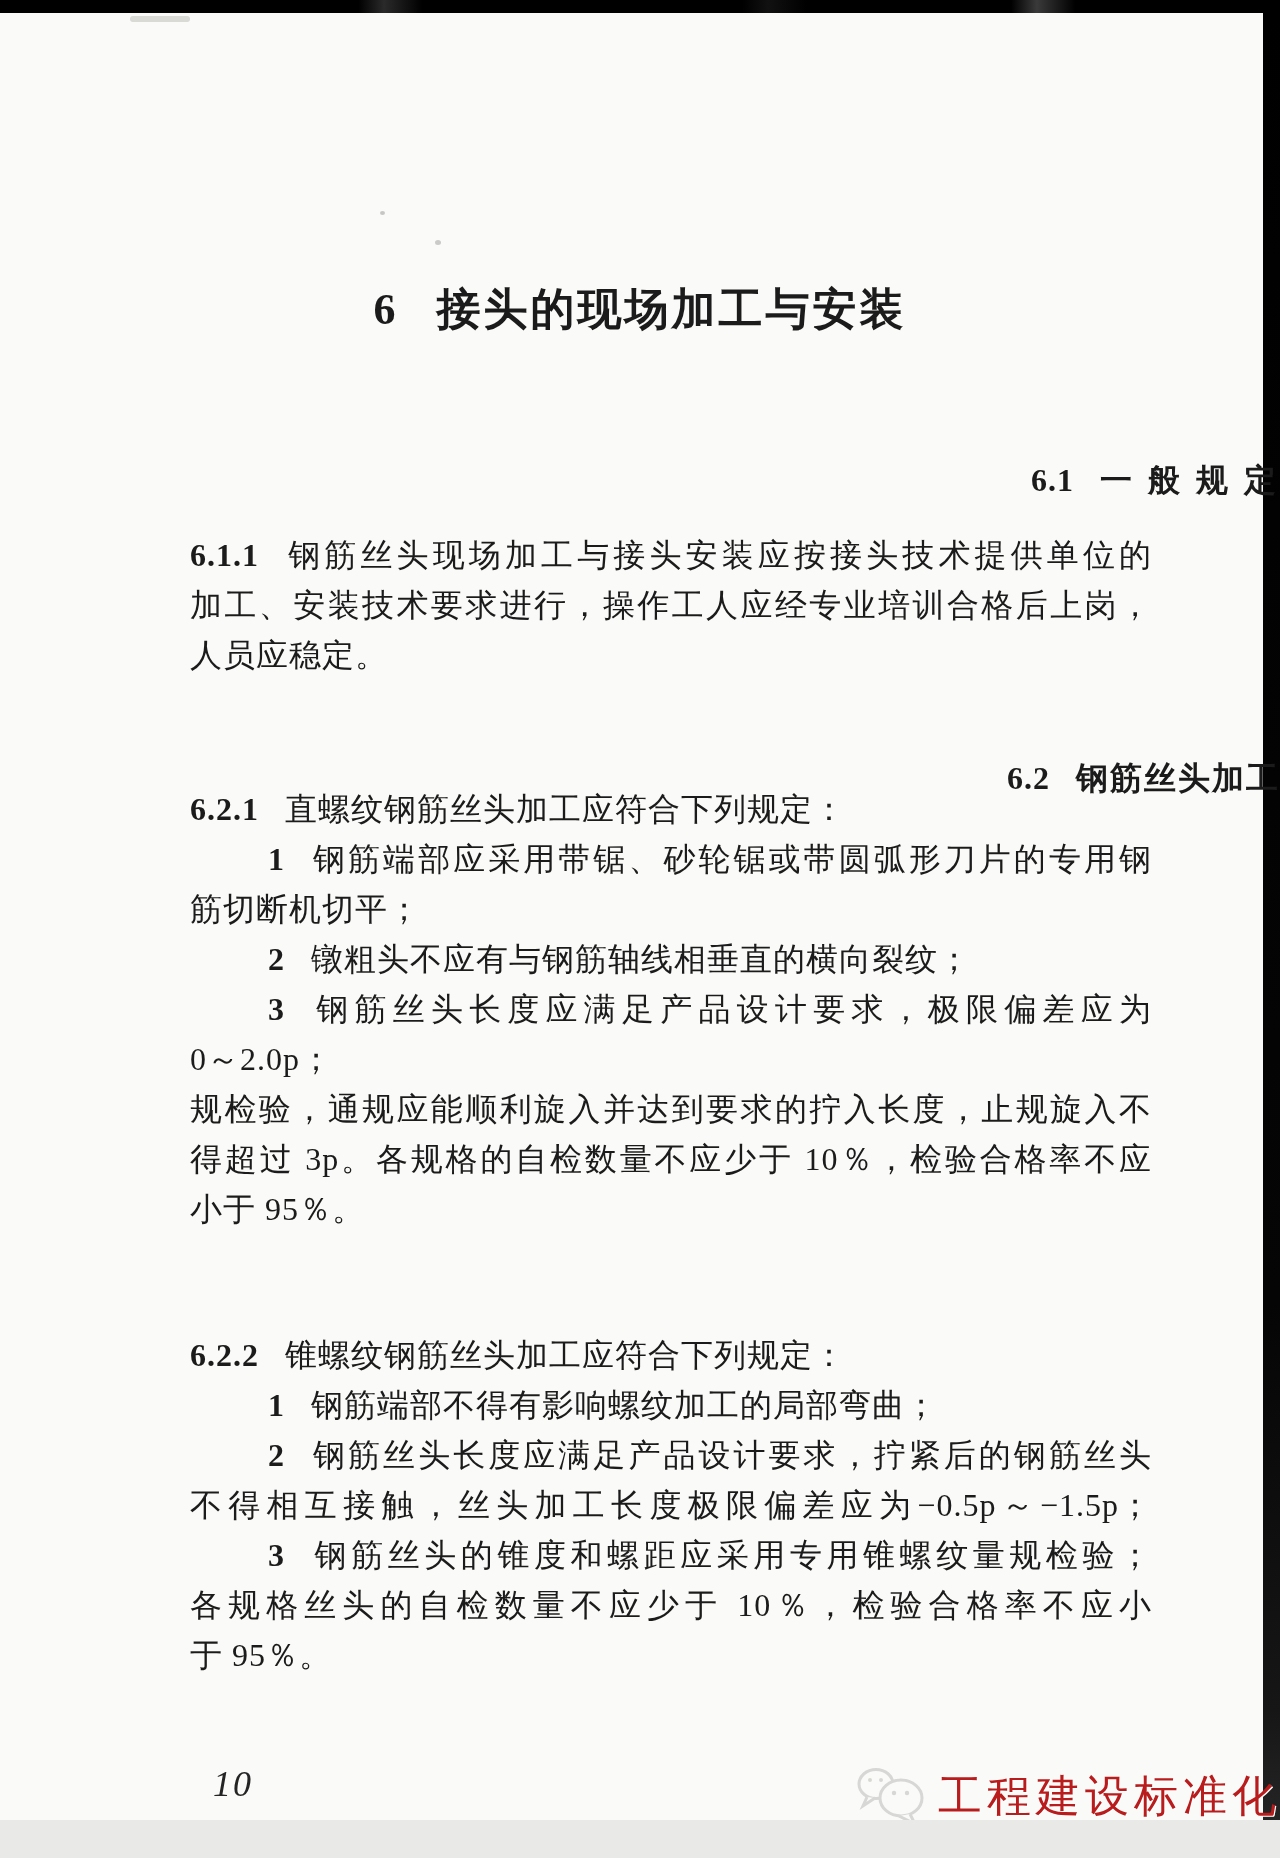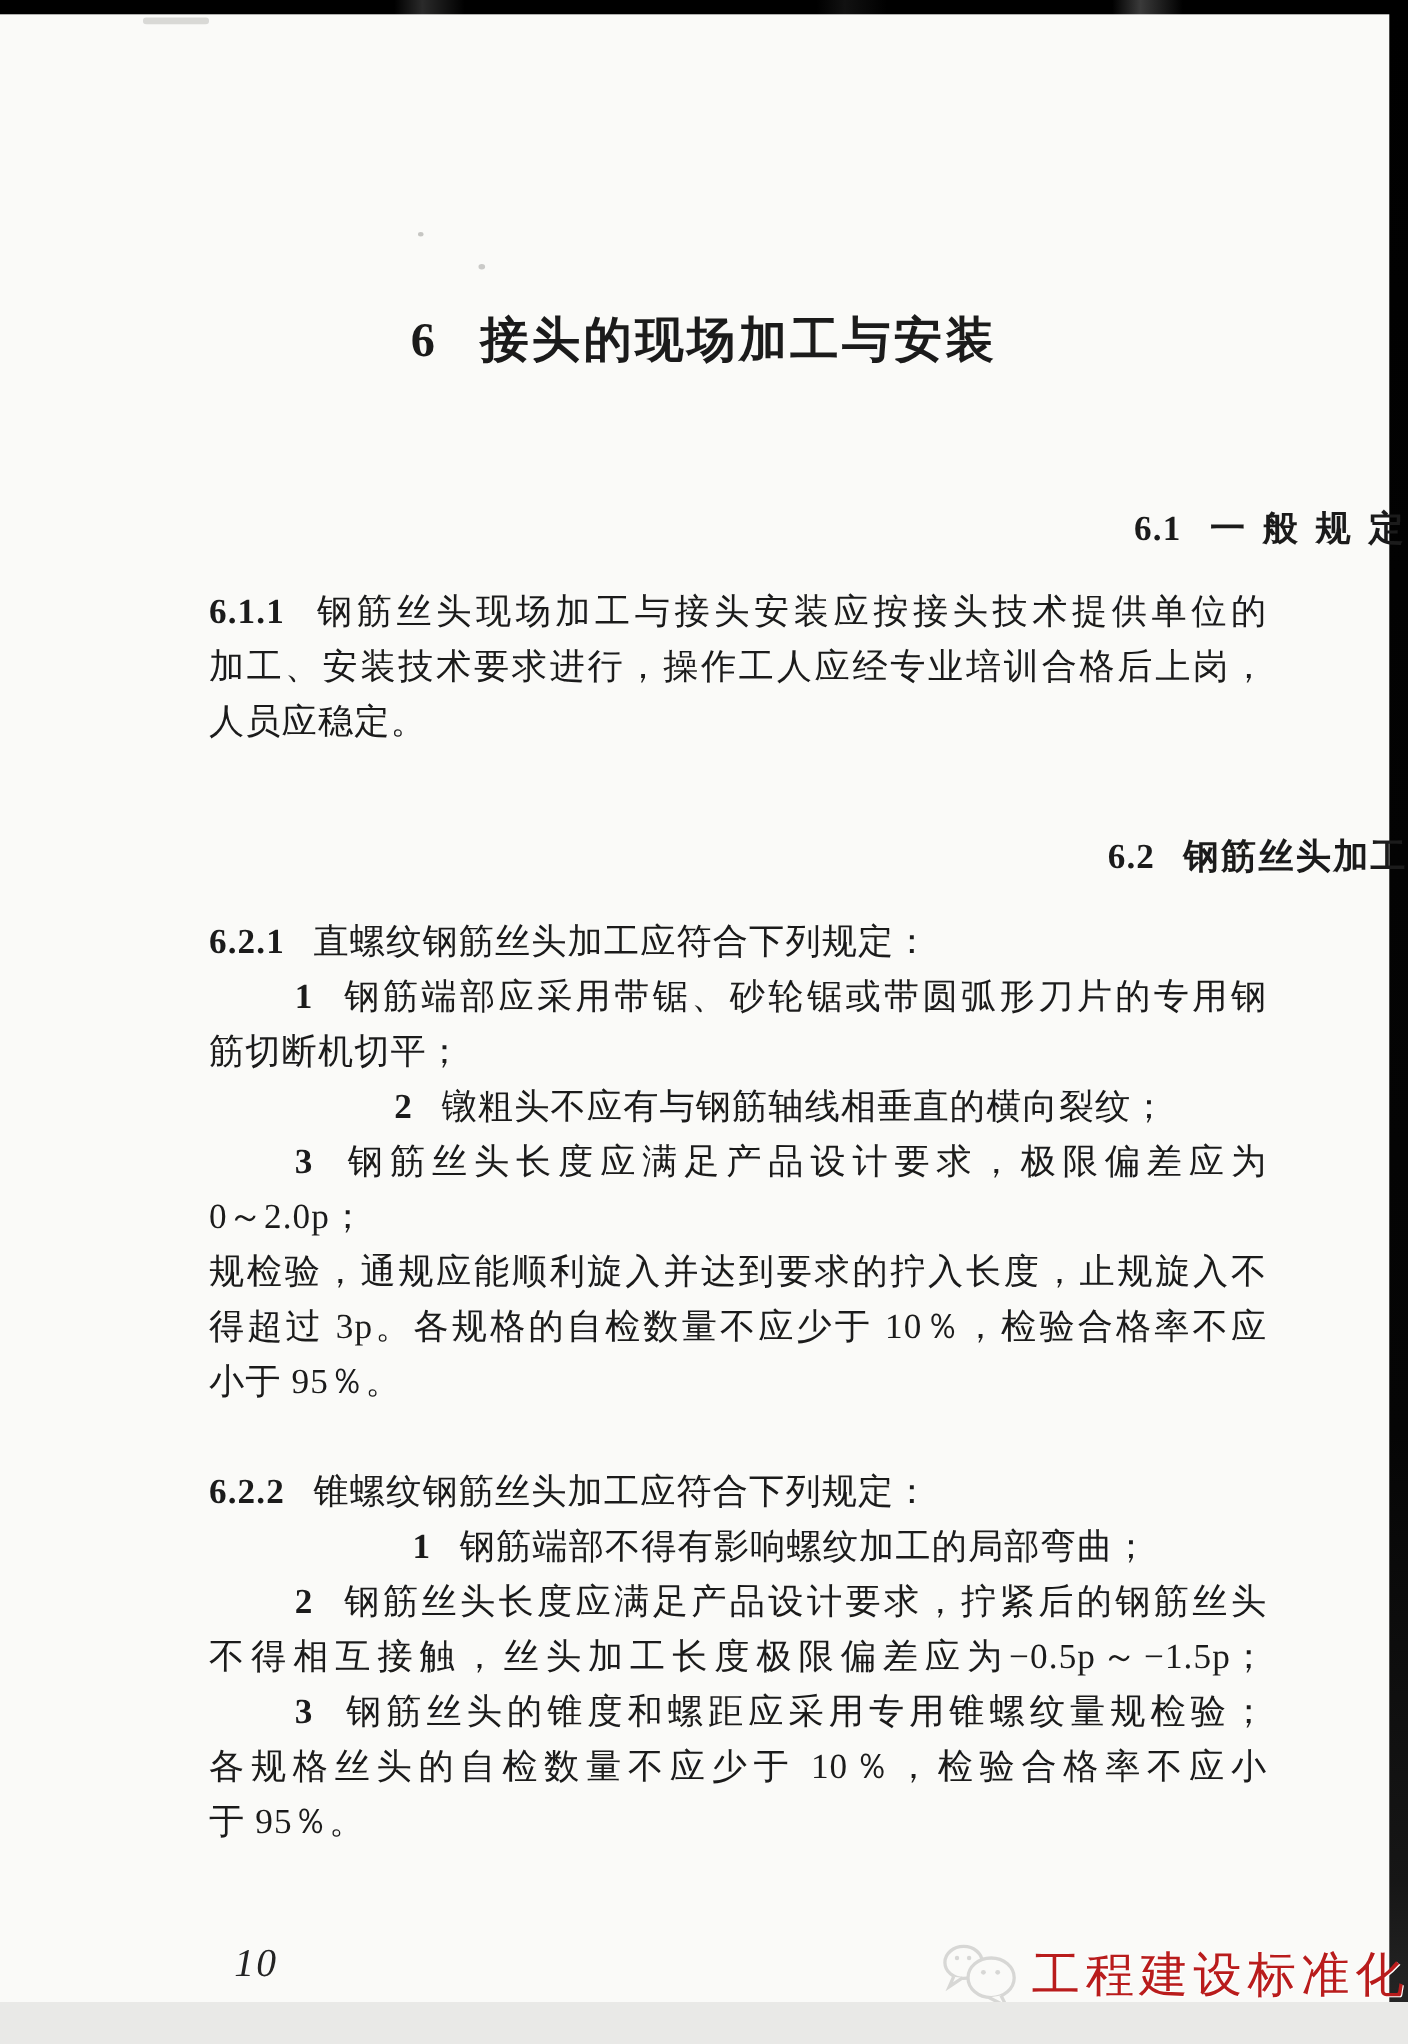--- a/index.html
+++ b/index.html
@@ -43,33 +43,33 @@
   }
   .sect .no{margin-right:26px;letter-spacing:1px;}
   .sect.h61{top:458px;}
   .sect.h61 .tt{letter-spacing:4px;}
   .sect.h62{top:756px;}
   .sect.h62 .tt{letter-spacing:2px;}
 
   
   .lines{position:absolute;left:190px;width:962px;}
   .lines.a{top:530px;}
-  .lines.b{top:830px;font-family:Liberation Serif, serif;}
+  .lines.b{top:784px;font-family:Liberation Serif, serif;}
   .lines.c{top:1330px;}
   .ln{
     height:50px;line-height:50px;font-size:32px;letter-spacing:1px;
     white-space:nowrap;text-align:left;
   }
   .ln.full{
     text-align:justify;text-align-last:justify;white-space:normal;
     overflow:hidden;
   }
   .ln .num{font-weight:bold;}
   .ln .num:not(:empty){margin-right:26px;letter-spacing:1px;}
-  .ln.ind{padding-left:78px;text-align:center;}
+  .ln.ind{padding-left:78px;}
   .ln.full.ind{padding-left:78px;}
 
   
   .pageno{
     position:absolute;left:213px;top:1762px;
     font-size:36px;font-style:italic;line-height:44px;color:#242424;
     letter-spacing:2px;
   }
   .watermark{
     position:absolute;left:856px;top:1764px;width:404px;height:64px;

